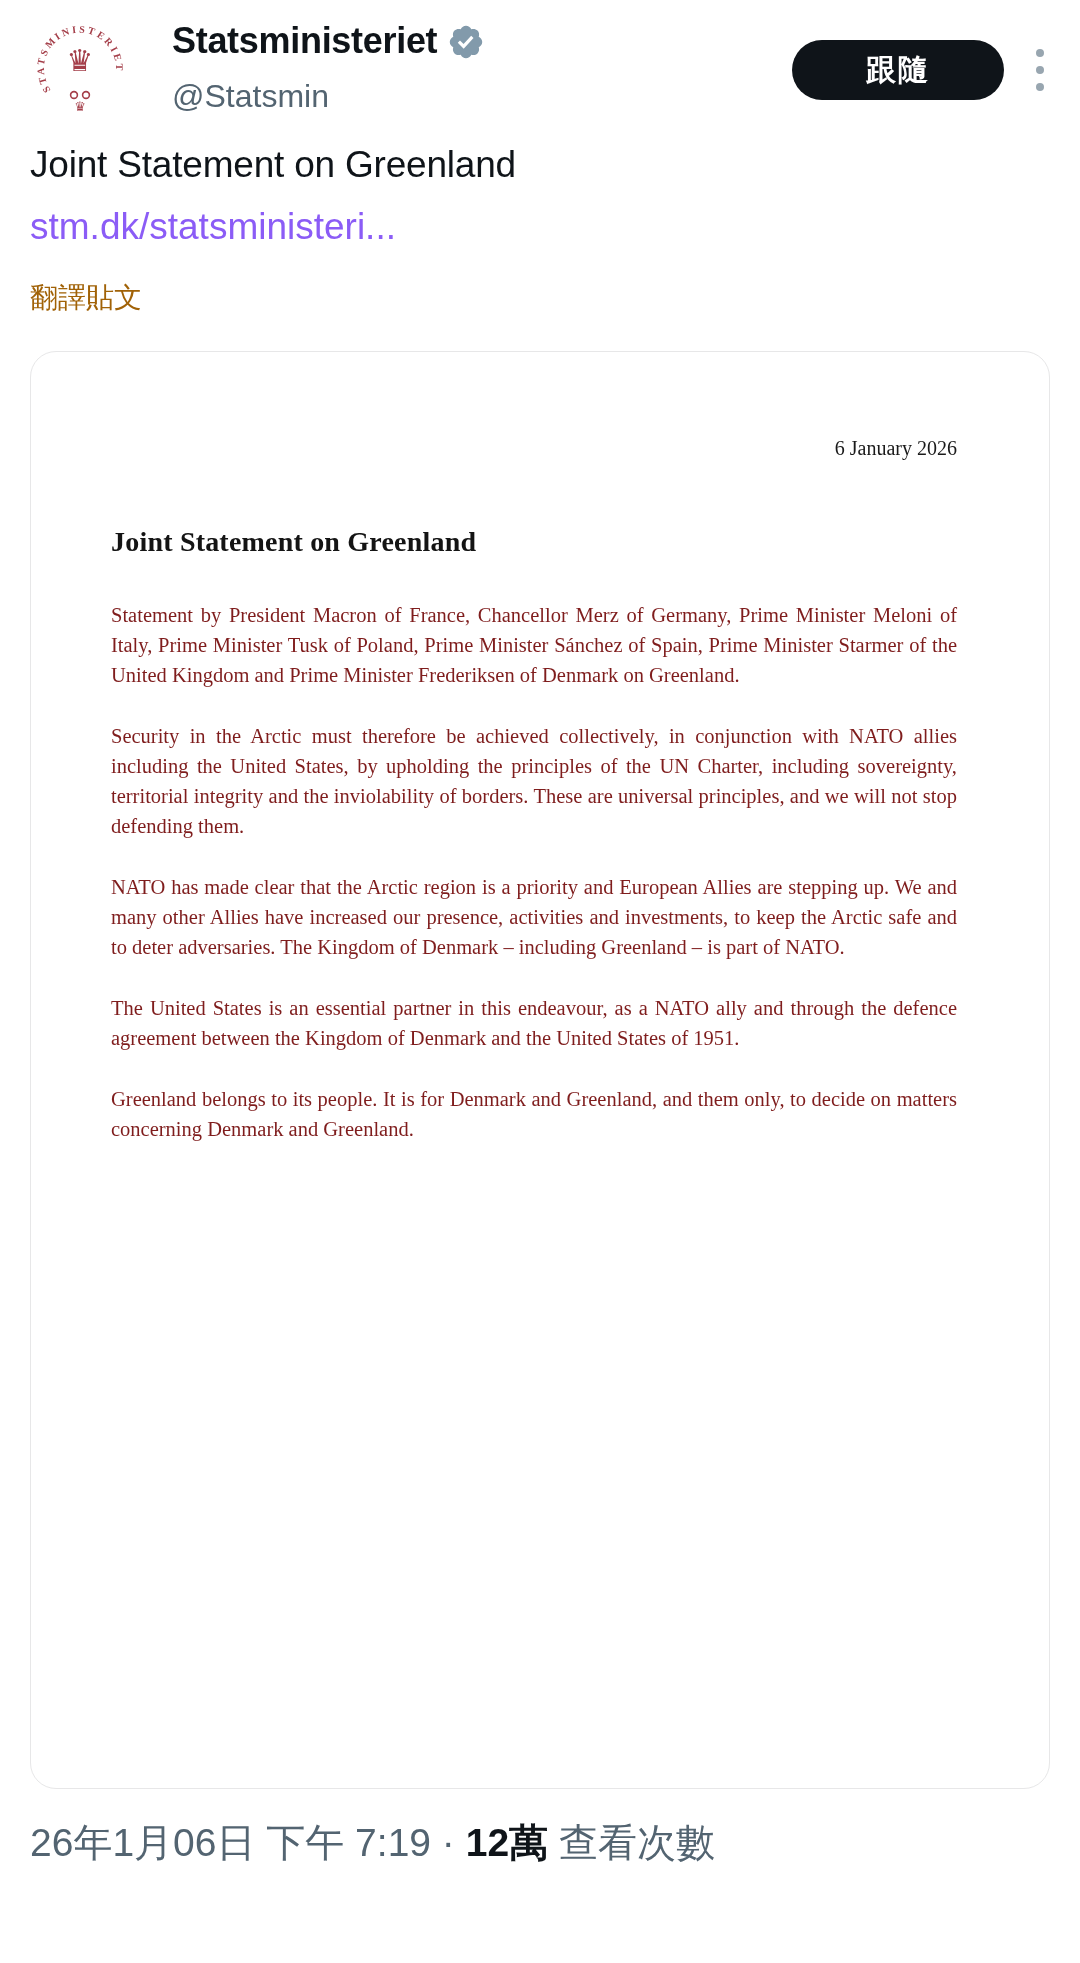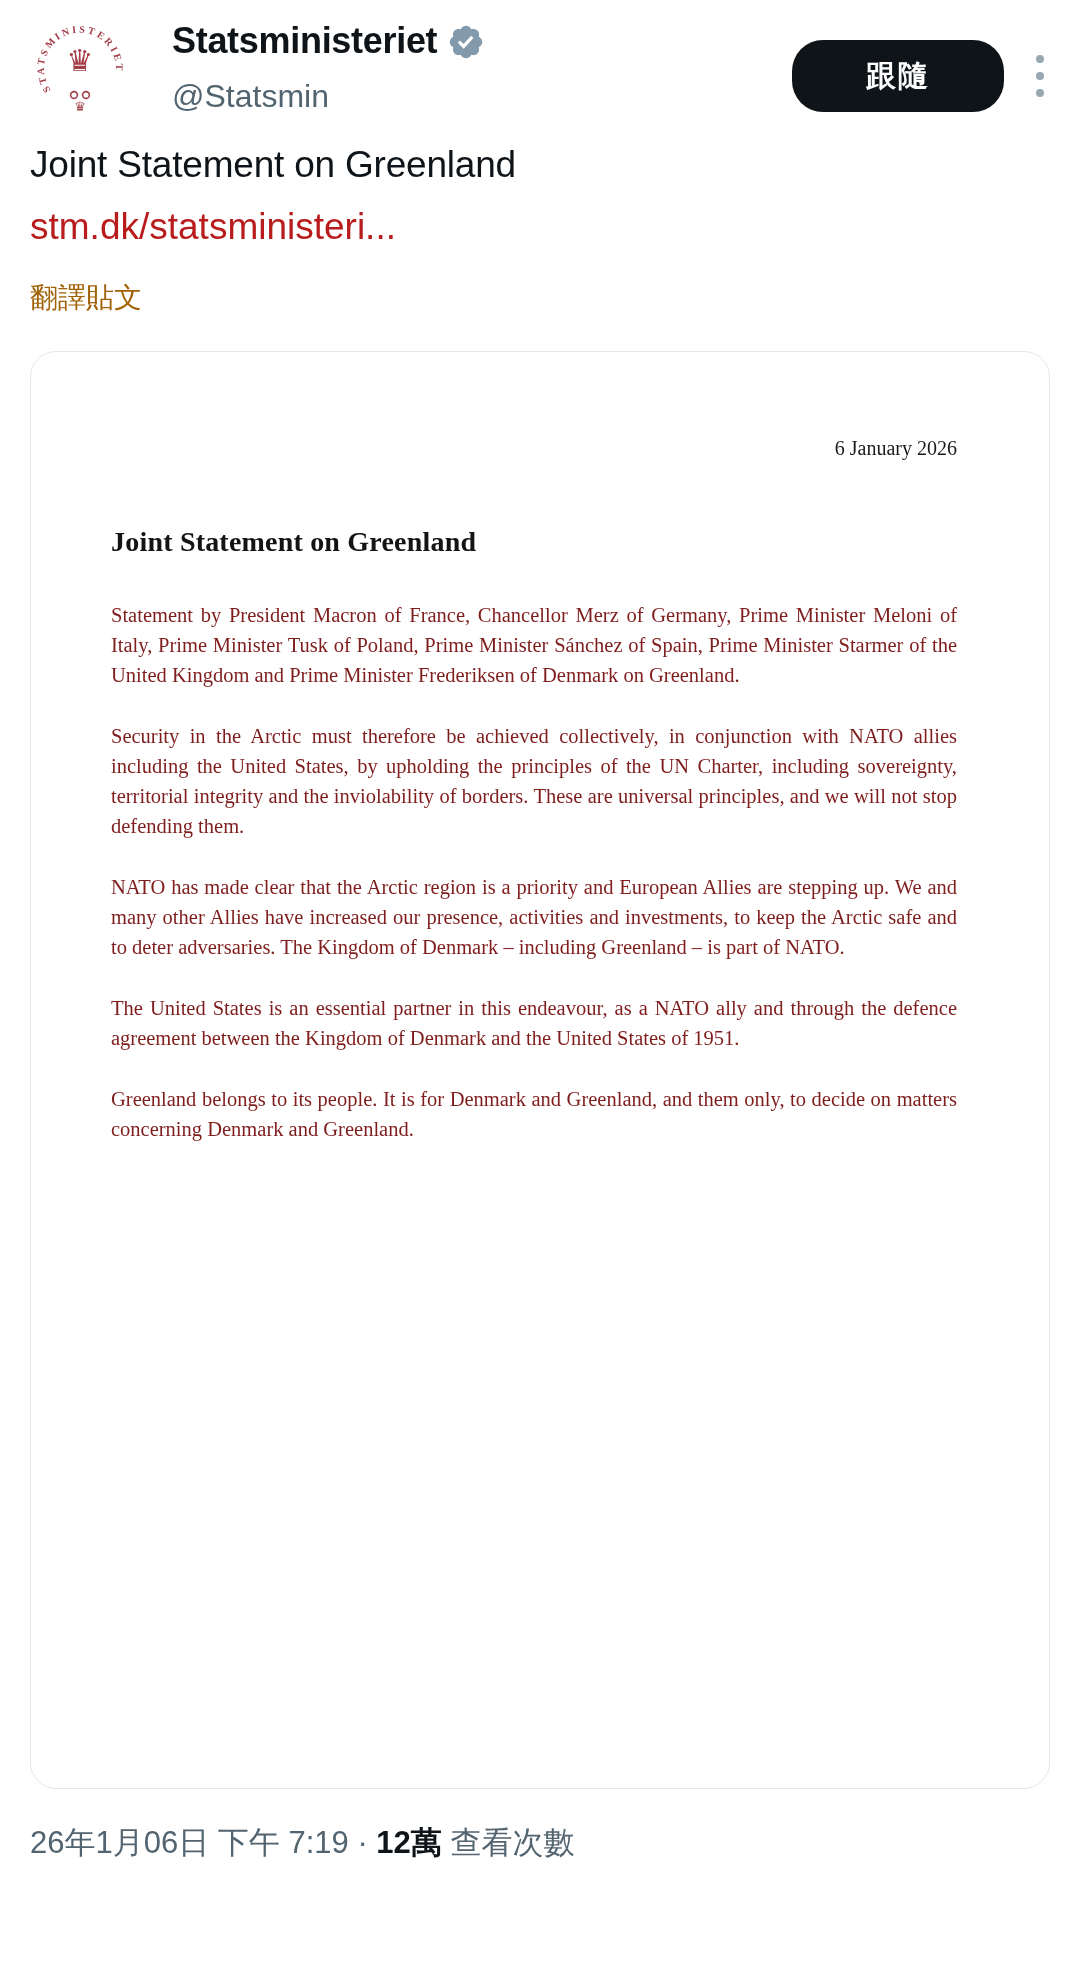--- a/index.html
+++ b/index.html
@@ -55,21 +55,21 @@
     display: flex;
     align-items: center;
     flex: 0 0 auto;
     padding-top: 26px;
   }
   .follow-btn {
     background: #0f1419;
     color: #ffffff;
     border: none;
     border-radius: 31px;
-    height: 72px;
+    height: 60px;
     min-width: 212px;
     padding: 0 44px;
     font-family: inherit;
     font-size: 30px;
     font-weight: 700;
     letter-spacing: 2px;
     cursor: pointer;
   }
   .more-menu {
     margin-left: 26px;
@@ -93,21 +93,21 @@
     font-size: 37px;
     line-height: 48px;
     letter-spacing: -0.2px;
     color: #0f1419;
   }
   .tweet-link {
     display: block;
     margin-top: 14px;
     font-size: 37px;
     line-height: 48px;
-    color: #b91c1c;
+    color: #8b5cf6;
     text-decoration: none;
     cursor: pointer;
   }
   .translate-link {
     margin-top: 30px;
     font-size: 28px;
     line-height: 34px;
     color: #a16207;
     cursor: pointer;
     display: inline-block;
@@ -146,21 +146,21 @@
     font-size: 20.5px;
     line-height: 30px;
     text-align: justify;
     color: #7f1d1d;
   }
   .doc-inner p.first { margin-top: 42px; }
 
   
   .footer-meta {
     margin-top: 34px;
-    font-size: 31px;
+    font-size: 39px;
     line-height: 40px;
     color: #536471;
   }
   .footer-meta .views-count {
     color: #0f1419;
     font-weight: 700;
   }
 </style>
 </head>
 <body>

